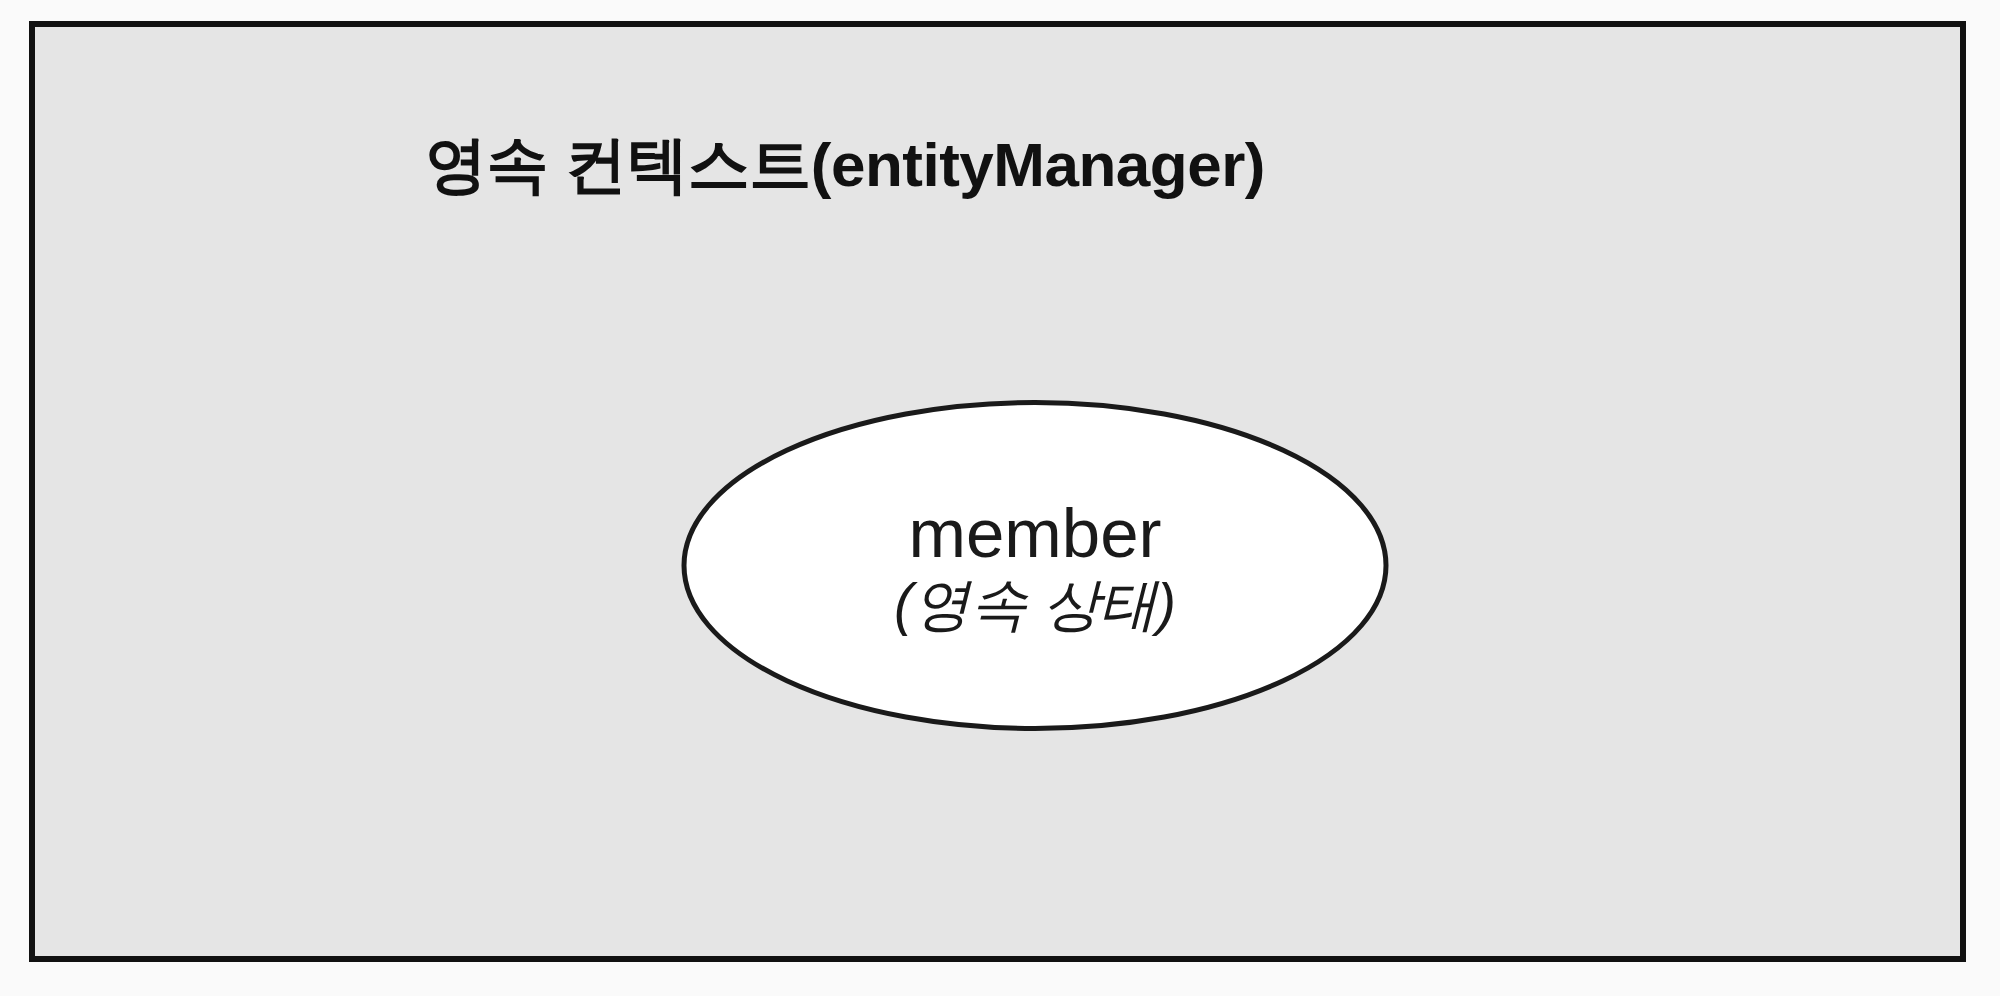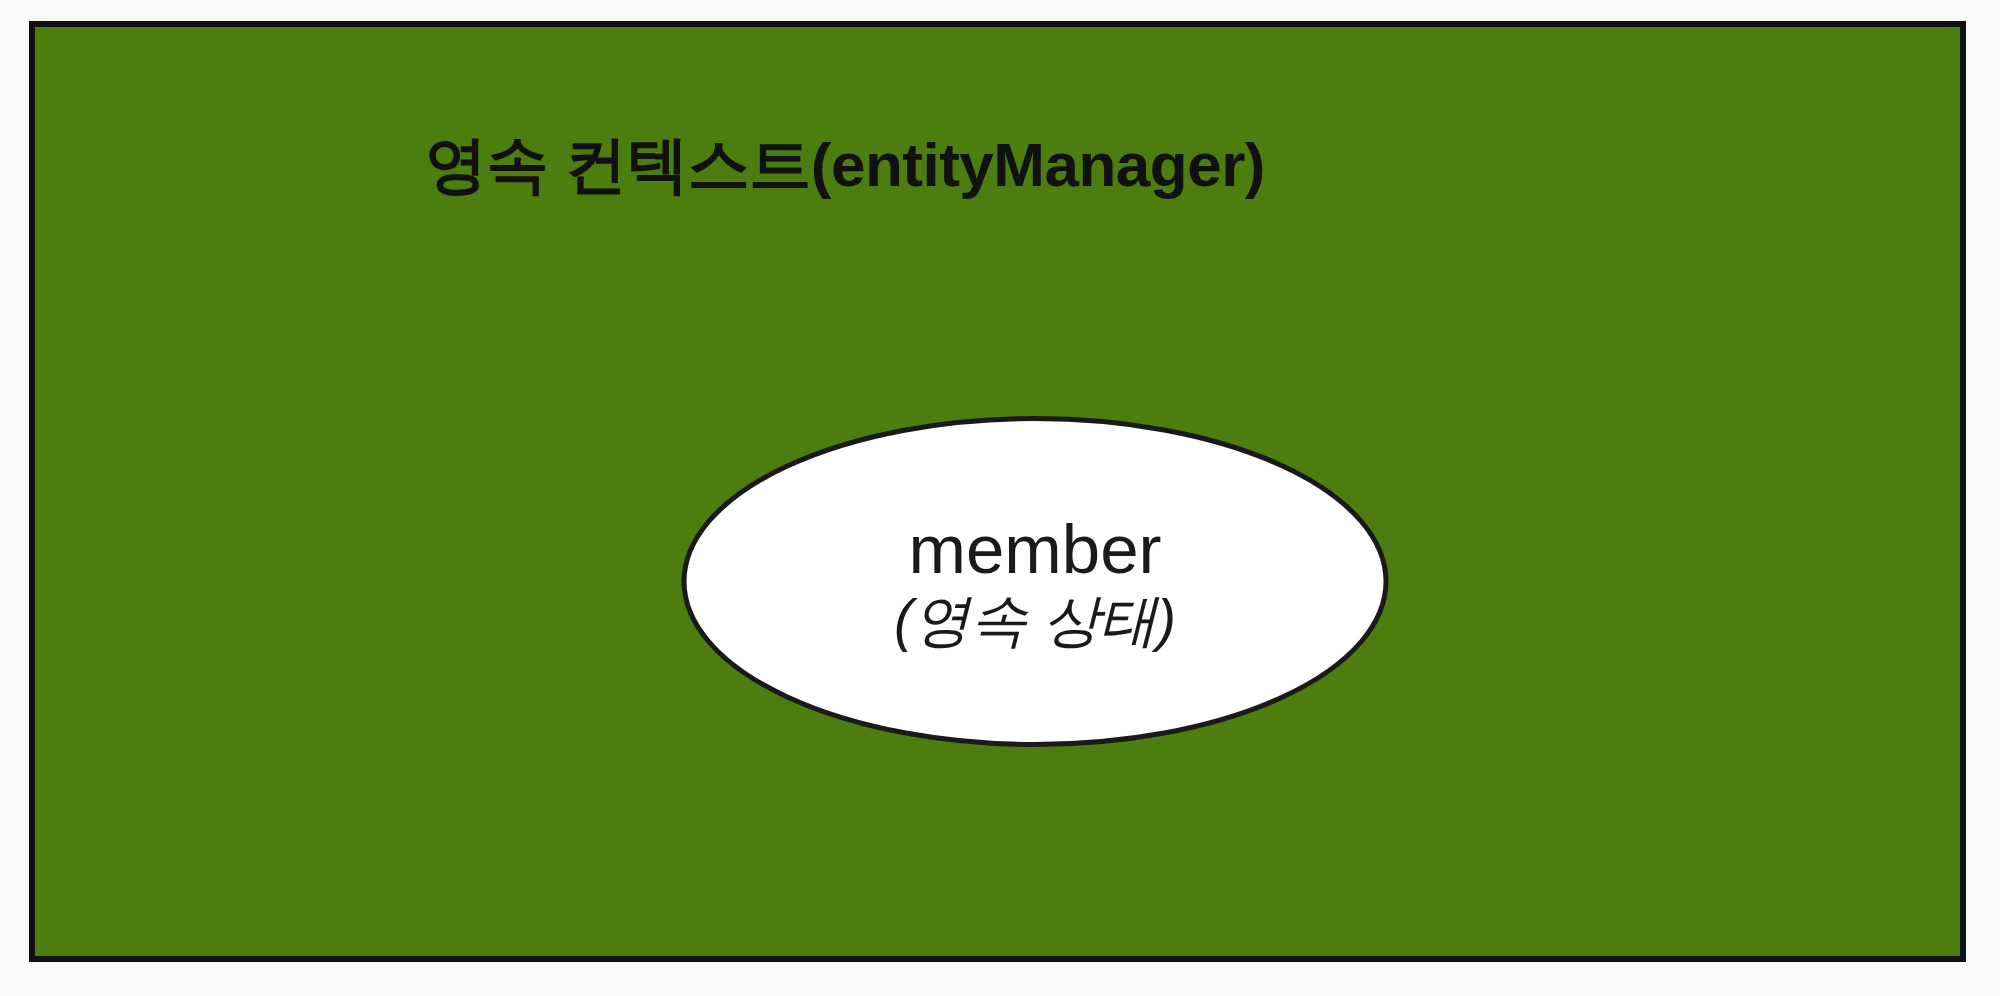--- a/index.html
+++ b/index.html
@@ -23,21 +23,21 @@
   }
 
   
   .context-box {
     position: absolute;
     left: 29px;
     top: 21px;
     width: 1937px;
     height: 941px;
     box-sizing: border-box;
-    background: #4d7c0f;
+    background: #e5e5e5;
     border: 6px solid #111111;
   }
 
   
   .context-title {
     position: absolute;
     left: 0;
     top: 102px;
     width: 1620px;
     text-align: center;
@@ -46,21 +46,21 @@
     color: #111111;
     letter-spacing: -0.5px;
     line-height: 1.15;
     white-space: nowrap;
   }
 
   
   .entity-ellipse {
     position: absolute;
     left: 645px;
-    top: 388px;
+    top: 372px;
     width: 710px;
     height: 333px;
   }
   .entity-ellipse svg {
     display: block;
     width: 100%;
     height: 100%;
     overflow: visible;
   }
   .ellipse-shape {

